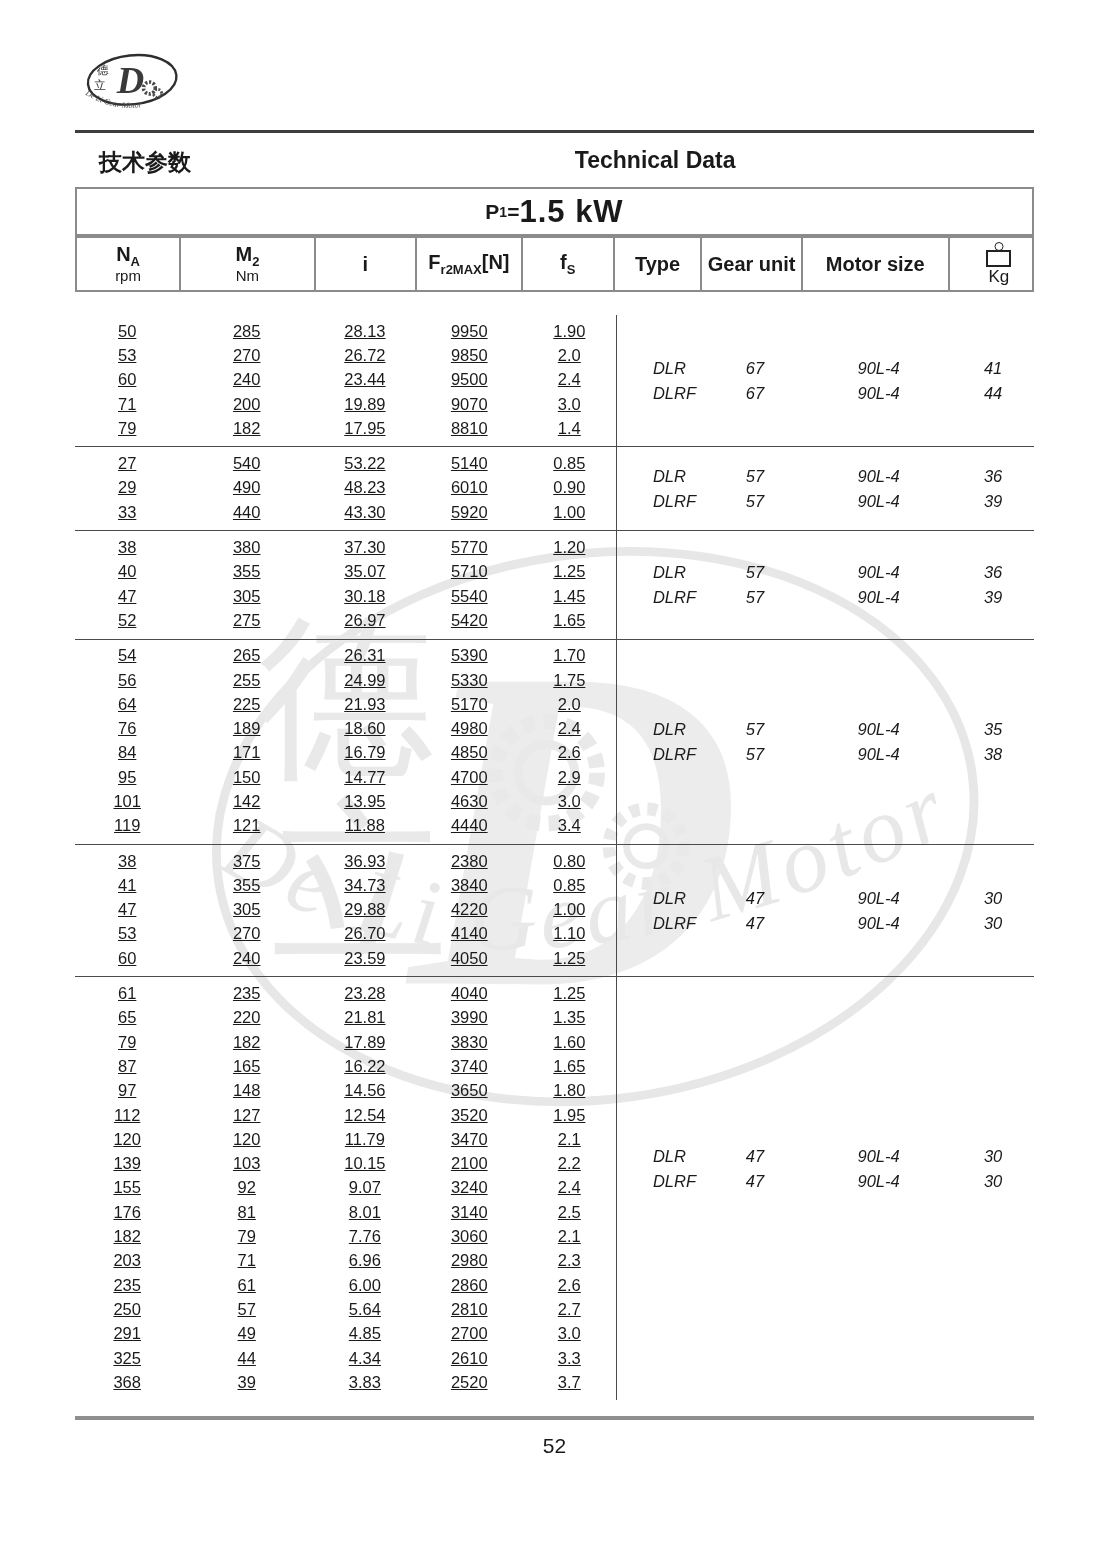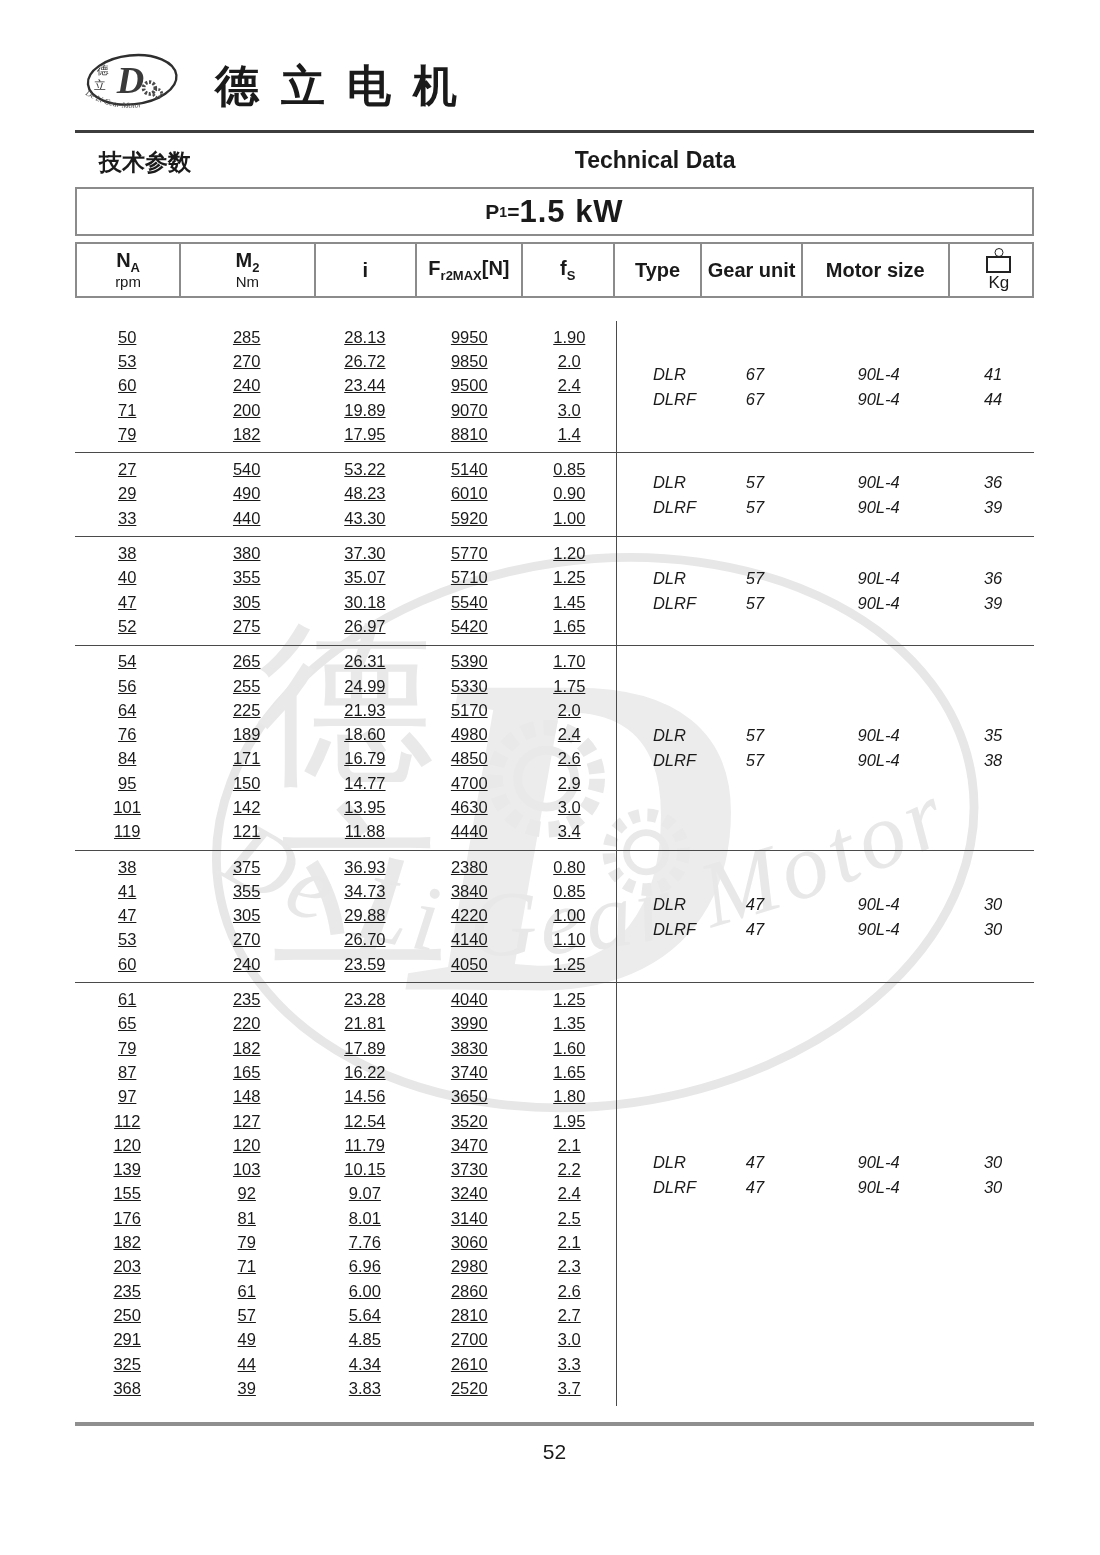--- a/index.html
+++ b/index.html
@@ -23,21 +23,21 @@
 
   
   .power-box { margin-top:6px; height:49px; border:2px solid #8b8b8b;
                display:flex; align-items:center; justify-content:center; }
   .power-prefix { font-size:21px; font-weight:bold; }
   .power-sub { font-size:14px; font-weight:bold; vertical-align:-4px; }
   .power-eq { font-size:21px; font-weight:bold; }
   .power-value { font-size:31px; font-weight:bold; letter-spacing:1px; }
 
   
-  .thead { margin-top:6px; height:56px; border:2px solid #8b8b8b; display:flex; }
+  .thead { height:56px; border:2px solid #8b8b8b; display:flex; }
   .th { border-right:2px solid #8b8b8b; display:flex; flex-direction:column;
         align-items:center; justify-content:center; line-height:1.05; }
   .th:last-child { border-right:none;padding-left:16px; }
   .th-main { font-size:20px; font-weight:bold; }
   .th-main sub { font-size:13px; font-weight:bold; }
   .th-unit { font-size:15px; }
   .hw0{width:10.9%}.hw1{width:14.1%}.hw2{width:10.6%}.hw3{width:11.1%}.hw4{width:9.6%}
   .hw5{width:9.2%}.hw6{width:10.5%}.hw7{width:15.4%}.hw8{width:8.6%}
   .kg-icon { width:25px; height:17px; border:2px solid #222; position:relative; margin-top:7px; }
   .kg-icon::before { content:""; position:absolute; width:7px; height:7px; border:1.6px solid #222;
@@ -77,21 +77,20 @@
       <text x="46" y="49" font-size="42" font-weight="bold" font-style="italic" fill="#3a3a3a" font-family="'Liberation Serif','DejaVu Serif',serif">D</text>
       <g fill="none" stroke="#4a4a4a">
         <circle cx="82" cy="43" r="6.5" stroke-width="4" stroke-dasharray="2.4 1.8"></circle>
         <circle cx="91" cy="49" r="4.5" stroke-width="3.2" stroke-dasharray="2 1.6"></circle>
       </g>
       <path id="logo-arc" d="M 11 50 Q 63 82 115 46" fill="none"></path>
       <text font-size="9" font-style="italic" fill="#4a4a4a" font-family="'Liberation Serif','DejaVu Serif',serif">
         <textPath href="#logo-arc">De Li Gear Motor</textPath>
       </text>
     </svg>
-    <div class="brand-title">德立电机</div>
   </div>
   <div class="top-rule"></div>
 
   <div class="subtitle-row">
     <div class="section-cn">技术参数</div>
     <div class="section-en">Technical Data</div>
   </div>
 
   <div class="power-box">
     <span class="power-prefix">P</span>
@@ -476,21 +475,21 @@
               <div class="data-cell cw0">120</div>
               <div class="data-cell cw1">120</div>
               <div class="data-cell cw2">11.79</div>
               <div class="data-cell cw3">3470</div>
               <div class="data-cell cw4">2.1</div>
             </div>
             <div class="data-row">
               <div class="data-cell cw0">139</div>
               <div class="data-cell cw1">103</div>
               <div class="data-cell cw2">10.15</div>
-              <div class="data-cell cw3">3730</div>
+              <div class="data-cell cw3">2100</div>
               <div class="data-cell cw4">2.2</div>
             </div>
             <div class="data-row">
               <div class="data-cell cw0">155</div>
               <div class="data-cell cw1">92</div>
               <div class="data-cell cw2">9.07</div>
               <div class="data-cell cw3">3240</div>
               <div class="data-cell cw4">2.4</div>
             </div>
             <div class="data-row">

